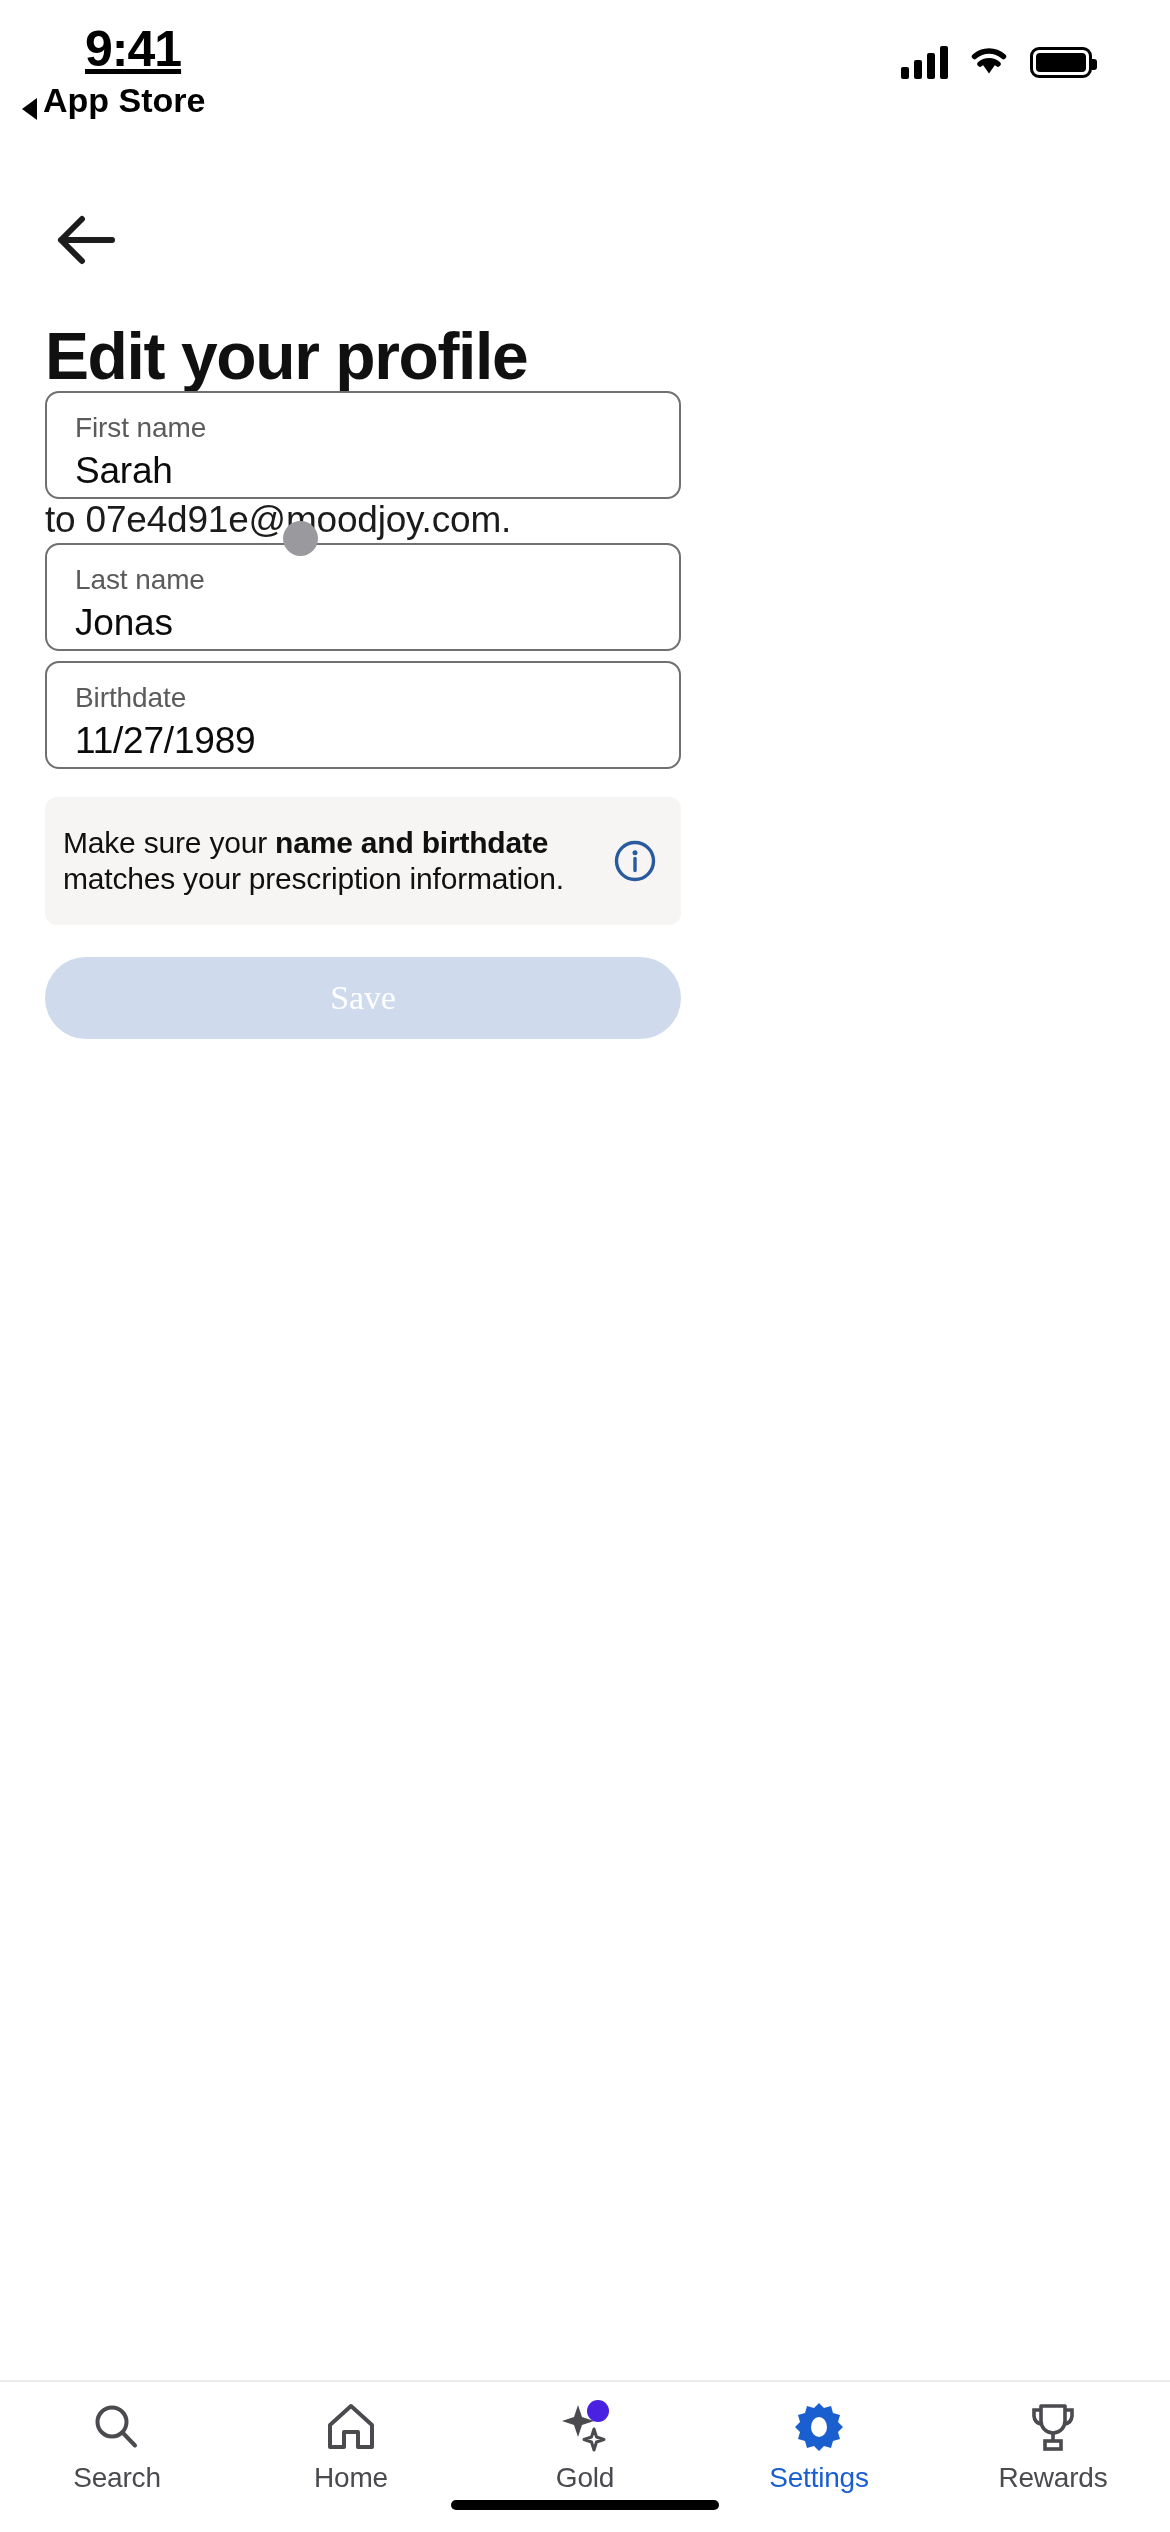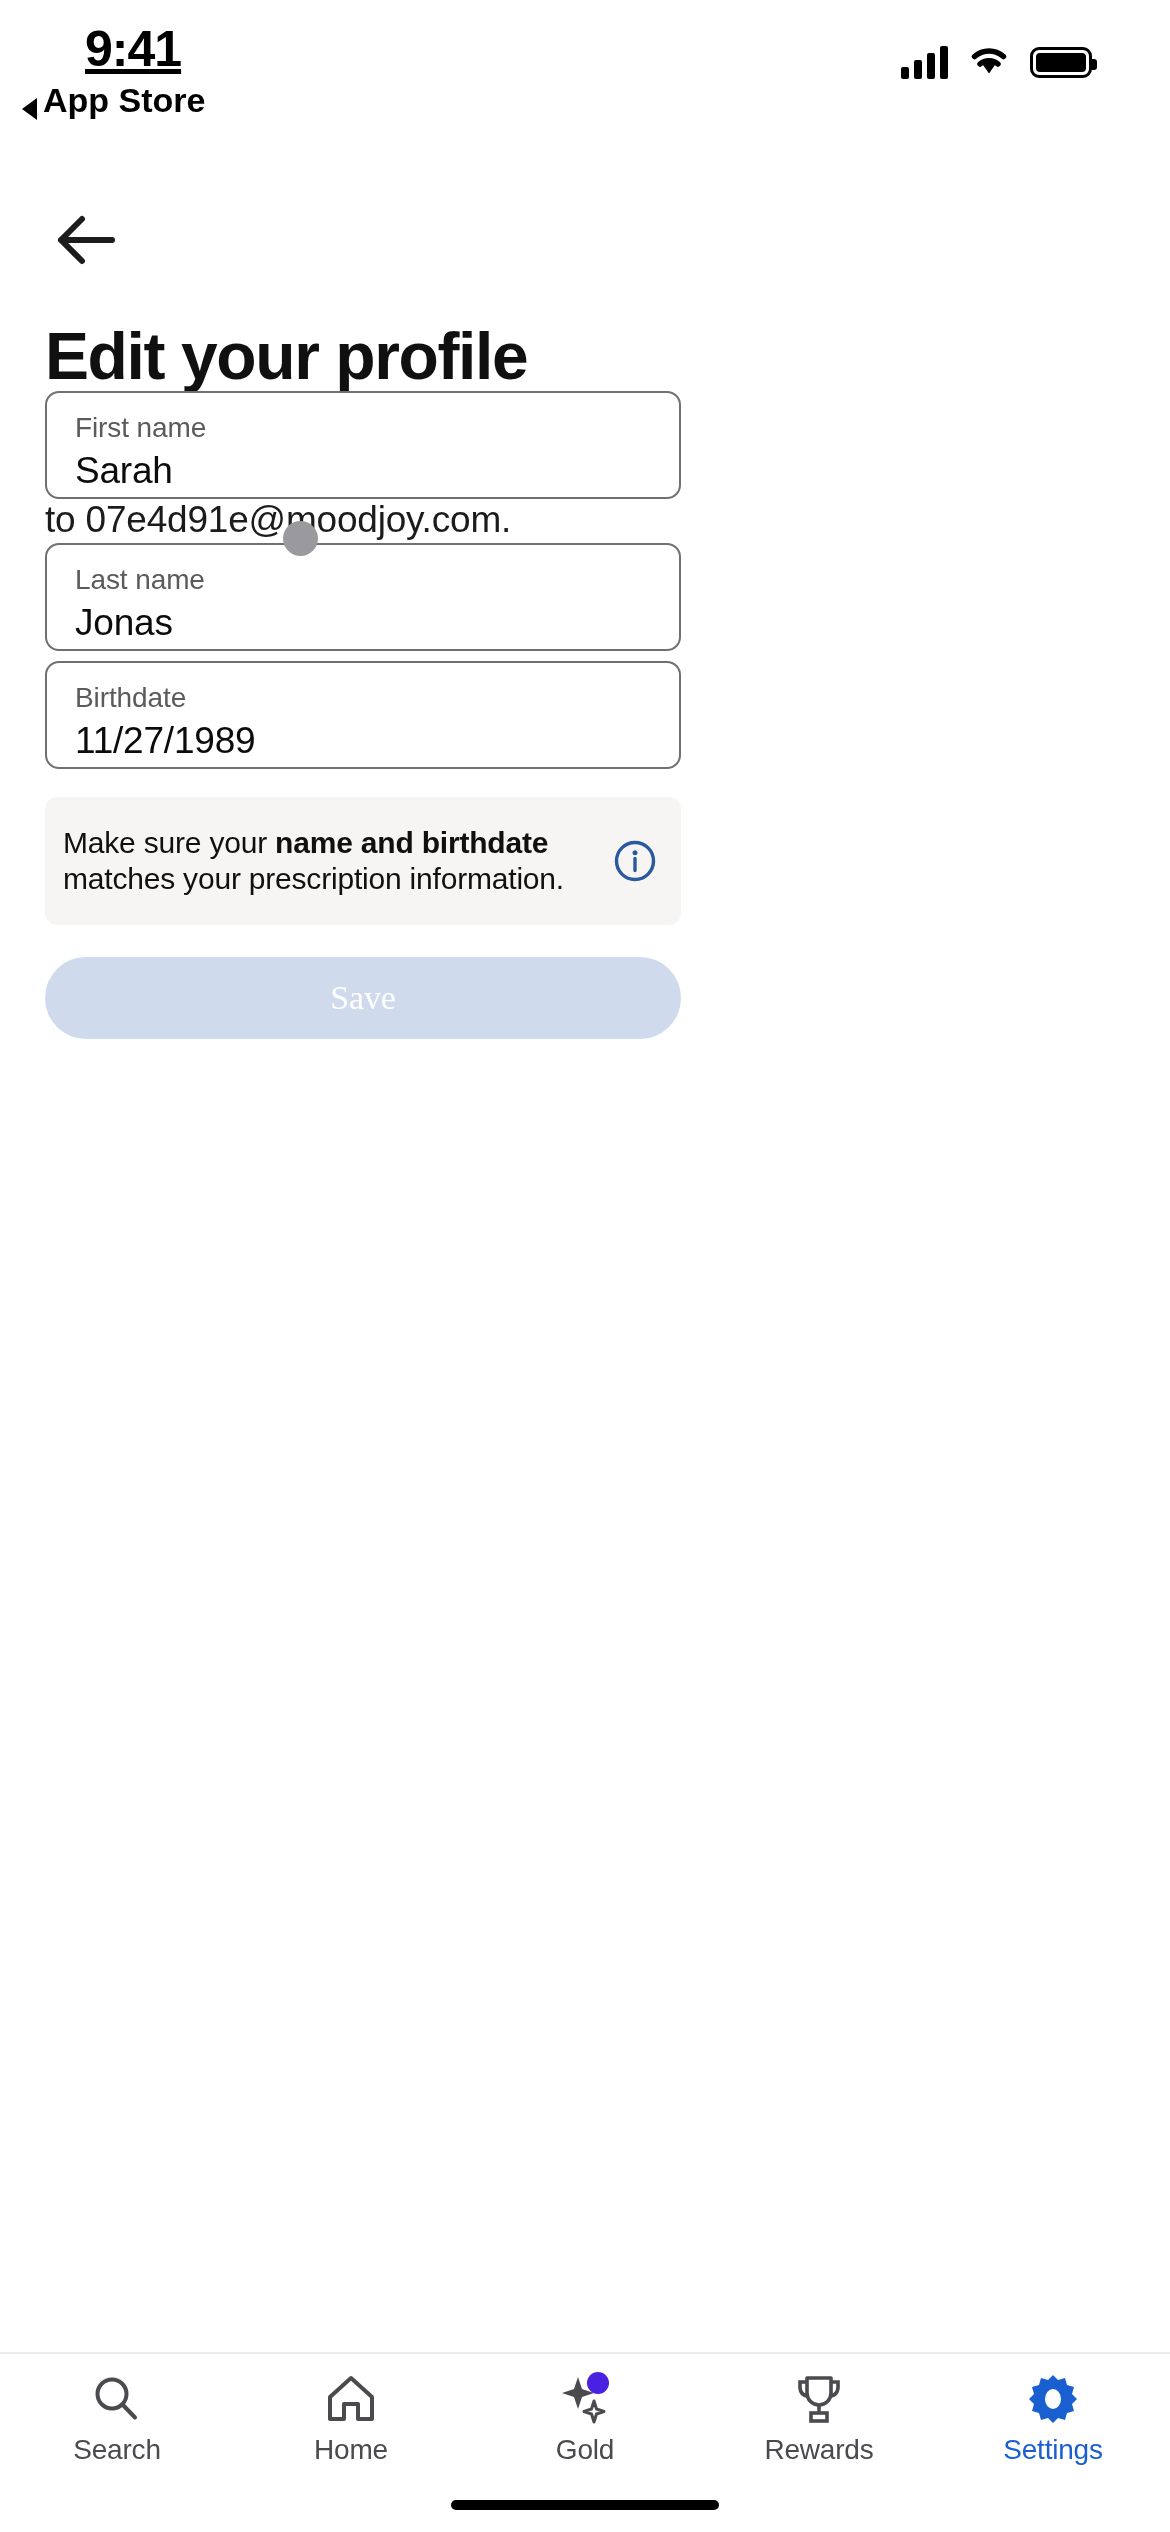--- a/index.html
+++ b/index.html
@@ -105,21 +105,21 @@
   
   .save-btn {
     position: absolute; left: 45px; top: 957px; width: 636px; height: 82px;
     background: #cfdbec; border: none; border-radius: 41px;
     color: #ffffff; font-size: 34px; font-family: Liberation Serif, serif;
     letter-spacing: -0.2px; cursor: default;
   }
 
   
   .tabbar {
-    position: absolute; left: 0; bottom: 0; width: 1170px; height: 180px;
+    position: absolute; left: 0; bottom: 0; width: 1170px; height: 152px;
     border-top: 2px solid #ececec; background: #fff;
     display: flex; align-items: flex-start; padding-top: 18px;
   }
   .tab {
     flex: 1; display: flex; flex-direction: column; align-items: center; gap: 8px;
     cursor: pointer;
   }
   .tab-icon { height: 54px; display: flex; align-items: center; justify-content: center; position: relative; }
   .tab-label { font-size: 28px; color: #4a4a4f; letter-spacing: -0.2px; }
   .tab.active .tab-label { color: #1a5fd0; }
@@ -230,39 +230,39 @@
       <span class="tab-icon">
         <svg width="52" height="52" viewBox="0 0 52 52">
           <path d="M19 4 L23 16 L35 20 L23 24 L19 36 L15 24 L3 20 L15 16 Z" fill="#4a4a4f"></path>
           <path d="M35 28 L37.5 36 L45 38.5 L37.5 41 L35 49 L32.5 41 L25 38.5 L32.5 36 Z" stroke="#4a4a4f" stroke-width="3" fill="none" stroke-linejoin="round"></path>
         </svg>
         <span class="gold-badge"></span>
       </span>
       <span class="tab-label">Gold</span>
     </div>
 
+    <div class="tab active">
+      <span class="tab-icon">
+        <svg width="52" height="52" viewBox="0 0 52 52">
+          <path d="M26 2 L31 7 L38 5 L40 12 L47 14 L45 21 L50 26 L45 31 L47 38 L40 40 L38 47 L31 45 L26 50 L21 45 L14 47 L12 40 L5 38 L7 31 L2 26 L7 21 L5 14 L12 12 L14 5 L21 7 Z" fill="#1a5fd0"></path>
+          <ellipse cx="26" cy="26" rx="8" ry="10" fill="#ffffff"></ellipse>
+        </svg>
+      </span>
+      <span class="tab-label">Settings</span>
+    </div>
+
     <div class="tab">
       <span class="tab-icon">
         <svg width="52" height="52" viewBox="0 0 52 52">
           <path d="M14 5 H38 V20 A12 12 0 0 1 26 32 A12 12 0 0 1 14 20 Z" stroke="#4a4a4f" stroke-width="3.6" fill="none" stroke-linejoin="round"></path>
           <path d="M14 9 H7 V15 A9 9 0 0 0 14 23" stroke="#4a4a4f" stroke-width="3.6" fill="none"></path>
           <path d="M38 9 H45 V15 A9 9 0 0 1 38 23" stroke="#4a4a4f" stroke-width="3.6" fill="none"></path>
           <path d="M26 32 V40" stroke="#4a4a4f" stroke-width="3.6"></path>
           <rect x="18" y="40" width="16" height="8" stroke="#4a4a4f" stroke-width="3.6" fill="none"></rect>
         </svg>
       </span>
       <span class="tab-label">Rewards</span>
     </div>
 
-    <div class="tab active">
-      <span class="tab-icon">
-        <svg width="52" height="52" viewBox="0 0 52 52">
-          <path d="M26 2 L31 7 L38 5 L40 12 L47 14 L45 21 L50 26 L45 31 L47 38 L40 40 L38 47 L31 45 L26 50 L21 45 L14 47 L12 40 L5 38 L7 31 L2 26 L7 21 L5 14 L12 12 L14 5 L21 7 Z" fill="#1a5fd0"></path>
-          <ellipse cx="26" cy="26" rx="8" ry="10" fill="#ffffff"></ellipse>
-        </svg>
-      </span>
-      <span class="tab-label">Settings</span>
-    </div>
-
   </nav>
 
   <div class="home-indicator"></div>
 </div>
 
 </body></html>

